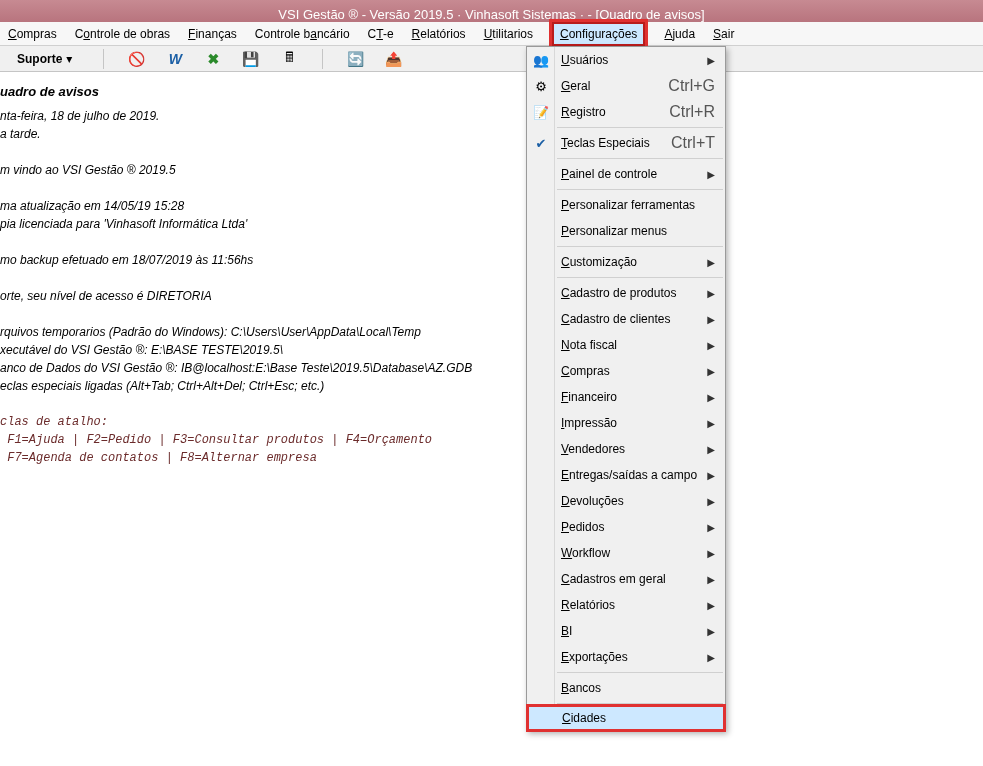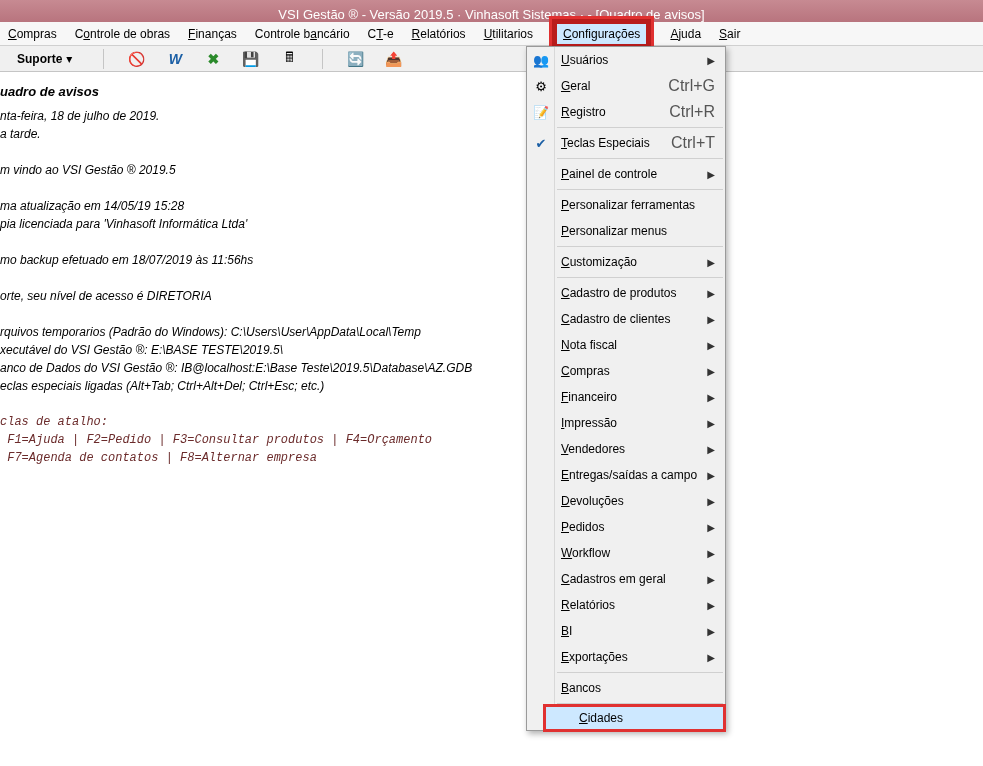--- a/index.html
+++ b/index.html
@@ -3,21 +3,21 @@
 <meta charset="utf-8">
 <style>
   * { box-sizing: border-box; margin: 0; padding: 0; font-family: "Segoe UI", Tahoma, sans-serif; font-size: 12px; }
   body { width: 983px; height: 766px; background: #fff; overflow: hidden; }
 
   .titlebar { height: 22px; background: linear-gradient(#c78a92, #b8747e); display: flex; align-items: flex-end; justify-content: center; color: #fff; position: relative; }
   .titlebar-text { font-size: 13px; color: #fff; }
 
   .menubar { height: 24px; background: #f7f7f7; display: flex; align-items: center; padding: 0 8px; gap: 18px; border-bottom: 1px solid #d0d0d0; position: relative; }
   .menubar .menu-item { cursor: default; }
-  .menubar .menu-item.highlighted { background: #cde8ff; outline: 3px solid #e03131; outline-offset: -1px; padding: 3px 6px; border: 6px solid #b91c1c; }
+  .menubar .menu-item.highlighted { background: #cde8ff; outline: 3px solid #e03131; outline-offset: -1px; padding: 3px 6px; border: 3px solid #b91c1c; }
 
   .toolbar { height: 26px; background: #f0f0f0; display: flex; align-items: center; padding: 0 10px; gap: 20px; border-bottom: 1px solid #c5c5c5; }
   .support-btn { display: flex; align-items: center; gap: 4px; padding: 2px 6px; border: 1px solid transparent; }
   .support-btn b { font-weight: bold; }
   .tb-sep { width: 1px; height: 20px; background: #c5c5c5; margin: 0 4px; }
   .tb-icon { width: 18px; height: 18px; display: flex; align-items: center; justify-content: center; font-size: 14px; }
 
   .content { position: relative; padding: 12px 0 0 0; font-style: italic; }
   .content-inner { margin-left: -6px; }
   .heading { font-weight: bold; font-size: 13px; margin-bottom: 8px; padding-left: 6px; }
@@ -35,21 +35,21 @@
   }
   .dropdown .col-icon {
     position: absolute; left:0; top:0; bottom:0; width:28px; background:#f0f0f0; border-right:1px solid #d8d8d8;
   }
   .dropdown-list { position: relative; }
   .dd-item { display:flex; align-items:center; height:26px; padding-left: 34px; padding-right: 10px; position: relative; cursor: default; }
   .dd-item .lbl { flex:1; }
   .dd-item .shortcut { color:#555; font-size:16px; }
   .dd-item .arrow { color:#333; font-size:10px; }
   .dd-item.highlight { background:#cde8ff; border:1px solid #7ab8e8; height:26px; margin:-1px 0; }
-  .dd-item.highlight-red { outline: 3px solid #e03131; outline-offset:-2px;margin-left:17px; }
+  .dd-item.highlight-red { outline: 3px solid #e03131; outline-offset:-2px; }
   .dd-sep { height:1px; background:#d0d0d0; margin: 2px 2px 2px 30px; }
   .dd-icon { position:absolute; left:4px; width:20px; height:20px; display:flex; align-items:center; justify-content:center; font-size:13px; }
 
   .u { text-decoration: underline; }
 </style>
 </head>
 <body>
 
 <div class="titlebar">
   <span class="titlebar-text">VSI Gestão ® - Versão 2019.5 · Vinhasoft Sistemas ·  - [Quadro de avisos]</span>

